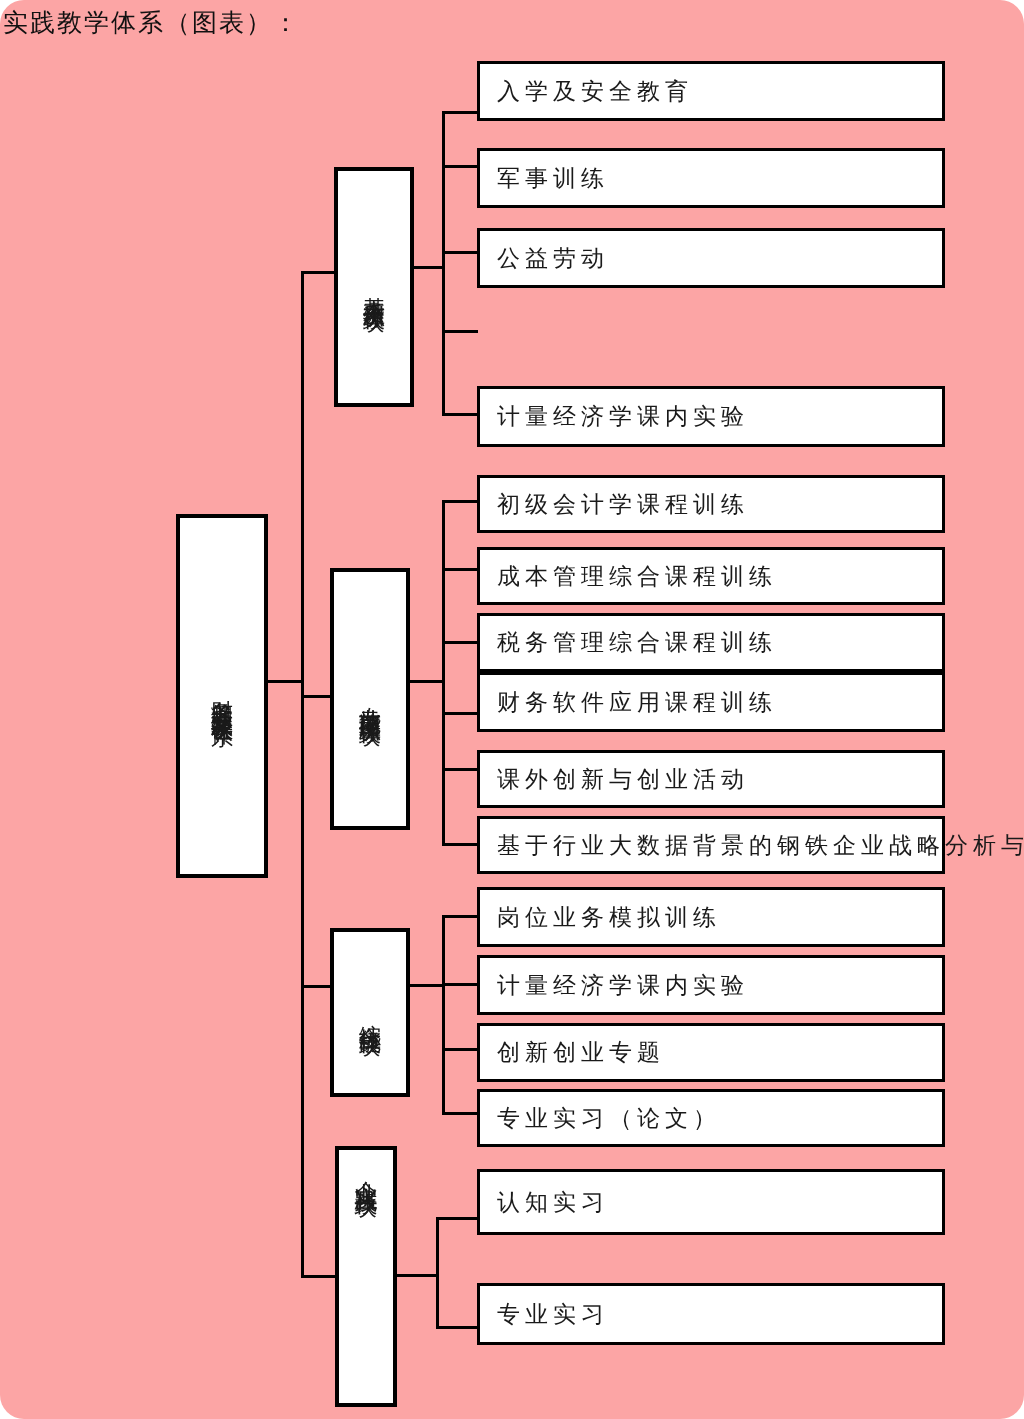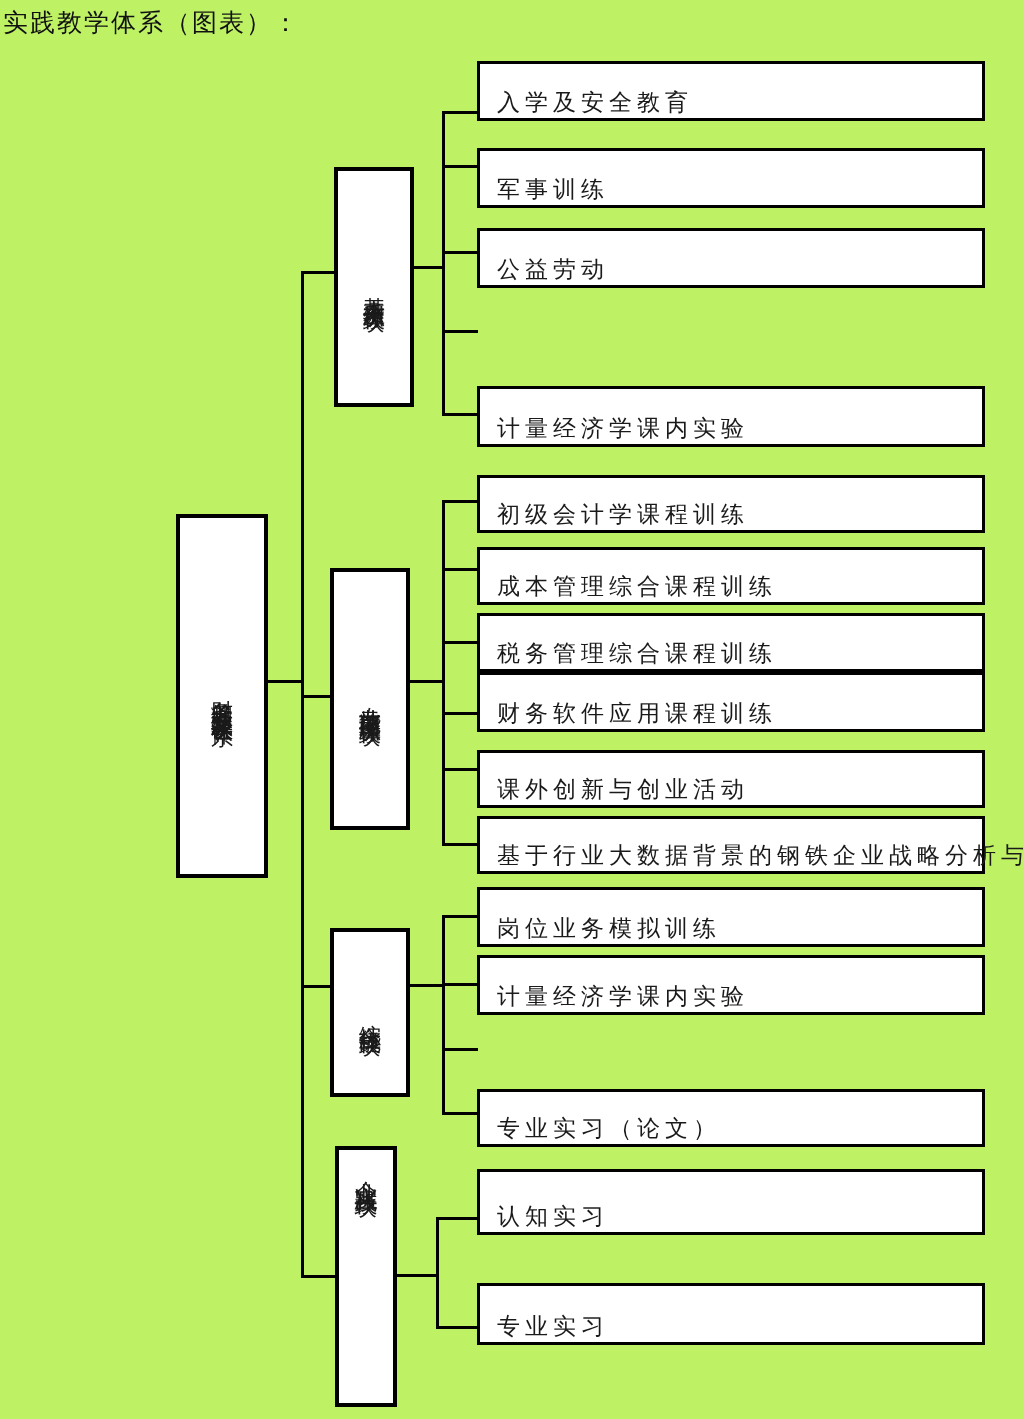--- a/index.html
+++ b/index.html
@@ -4,24 +4,25 @@
 <style>
   html, body {
     margin: 0;
     padding: 0;
     background: #ffffff;
   }
   .canvas {
     position: relative;
     width: 1024px;
     height: 1419px;
-    background: #bef264;
+    background: #fca5a5;
     font-family: "Liberation Serif", "DejaVu Serif", serif;
     color: #1a1a1a;
     overflow: hidden;
+    border-radius: 24px;
   }
   .page-title {
     position: absolute;
     left: 3px;
     top: 6px;
     font-size: 25px;
     letter-spacing: 2px;
     color: #111111;
     white-space: nowrap;
   }
@@ -32,23 +33,23 @@
   }
   .rootbox, .modulebox {
     border: 4px solid #000000;
     display: flex;
     align-items: center;
     justify-content: center;
   }
   .leaf {
     border: 3px solid #000000;
     left: 477px;
-    width: 508px;
+    width: 468px;
     display: flex;
-    align-items: flex-end;
+    align-items: center;
   }
   .leaf-label {
     padding-left: 17px;
     font-size: 23px;
     letter-spacing: 5px;
     white-space: nowrap;
   }
   .vtext {
     writing-mode: vertical-rl;
     text-orientation: upright;
@@ -127,20 +128,23 @@
   <div class="box leaf" style="top:816px;height:58px">
     <span class="leaf-label">基于行业大数据背景的钢铁企业战略分析与决策</span>
   </div>
 
   <div class="box leaf" style="top:955px;height:60px">
     <span class="leaf-label">计量经济学课内实验</span>
   </div>
   <div class="box leaf" style="top:887px;height:60px">
     <span class="leaf-label">岗位业务模拟训练</span>
   </div>
+  <div class="box leaf" style="top:1023px;height:59px">
+    <span class="leaf-label">创新创业专题</span>
+  </div>
   <div class="box leaf" style="top:1089px;height:58px">
     <span class="leaf-label">专业实习（论文）</span>
   </div>
 
   <div class="box leaf" style="top:1169px;height:66px">
     <span class="leaf-label">认知实习</span>
   </div>
   <div class="box leaf" style="top:1283px;height:62px">
     <span class="leaf-label">专业实习</span>
   </div>

